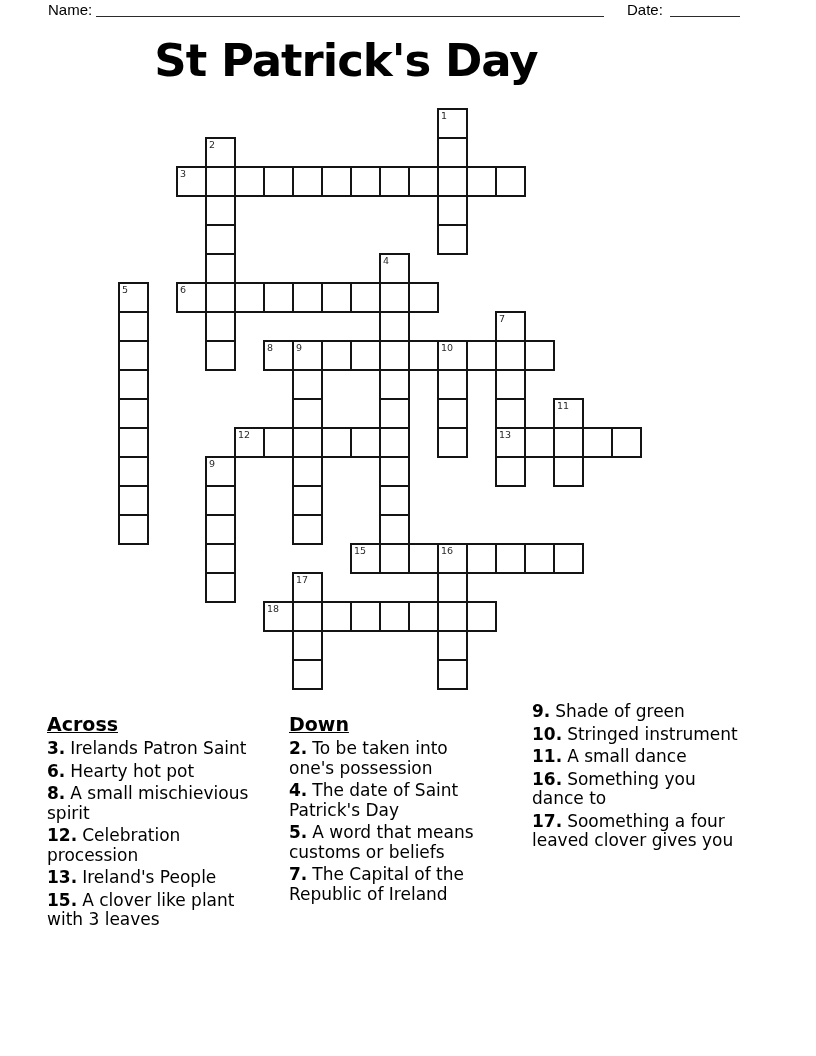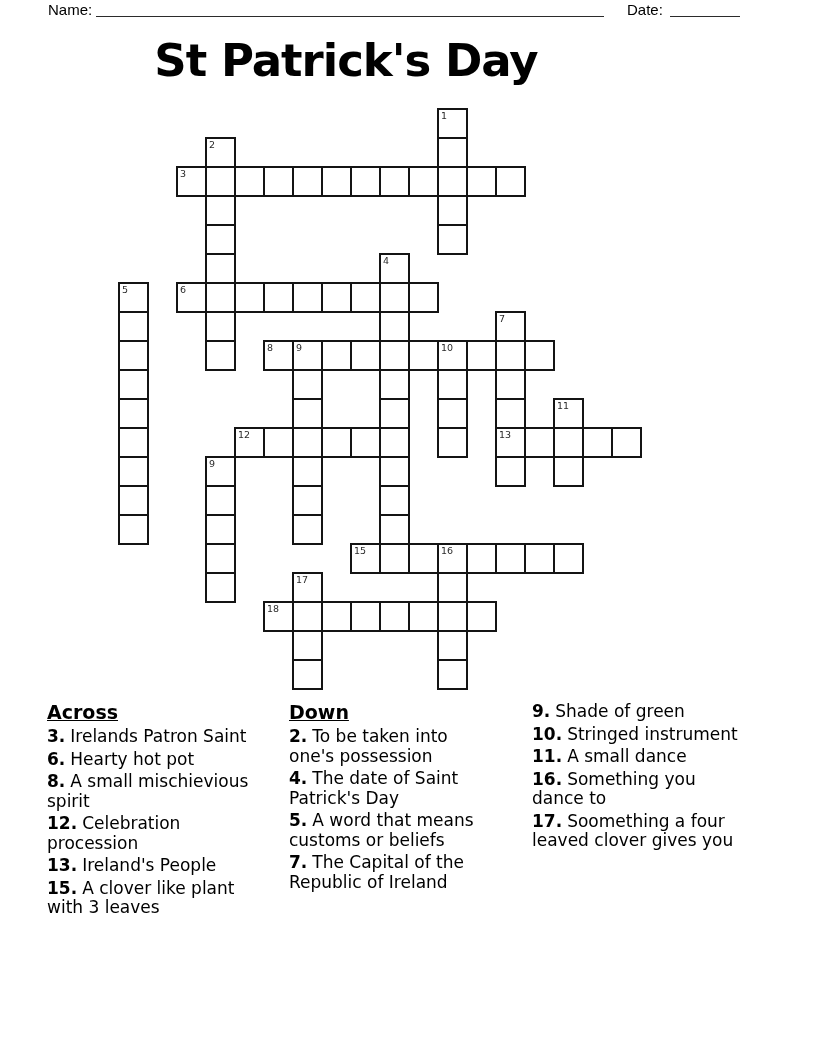--- a/index.html
+++ b/index.html
@@ -44,21 +44,21 @@
     font-size:9.5px; line-height:11px;
     color:#2a2a2a;
   }
 
   .clue-col { position:absolute; top:702px; width:235px; }
   #across-col { left:47px; }
   #down-col   { left:289px; }
   #down2-col  { left:532px; }
   .clue-header {
     font-size:19px; line-height:21px; font-weight:bold;
-    text-decoration:underline; margin:0 0 4px 0;
+    text-decoration:underline; margin:12px 0 4px 0;
   }
   .clue {
     font-size:17px; line-height:19.5px;
     margin:0 0 3px 0;
     white-space:pre-line;
   }
   .clue b { margin-right:5px; }
 </style>
 </head>
 <body>

